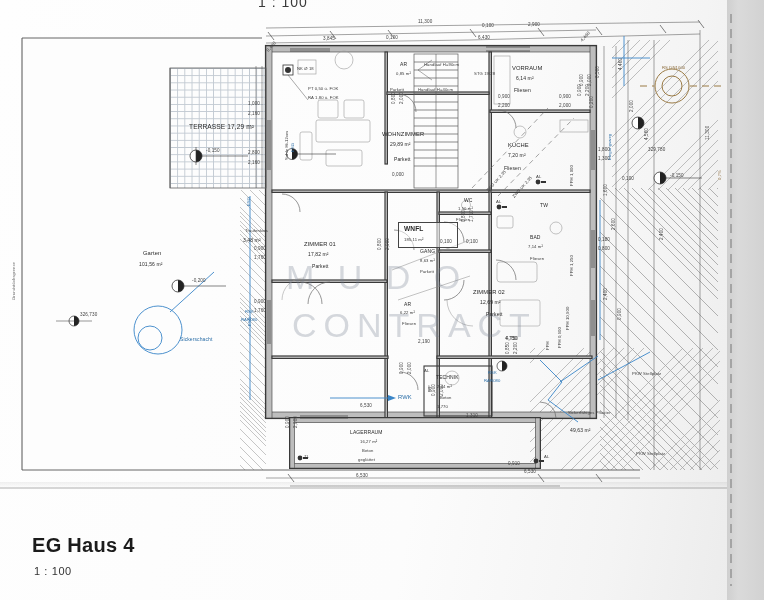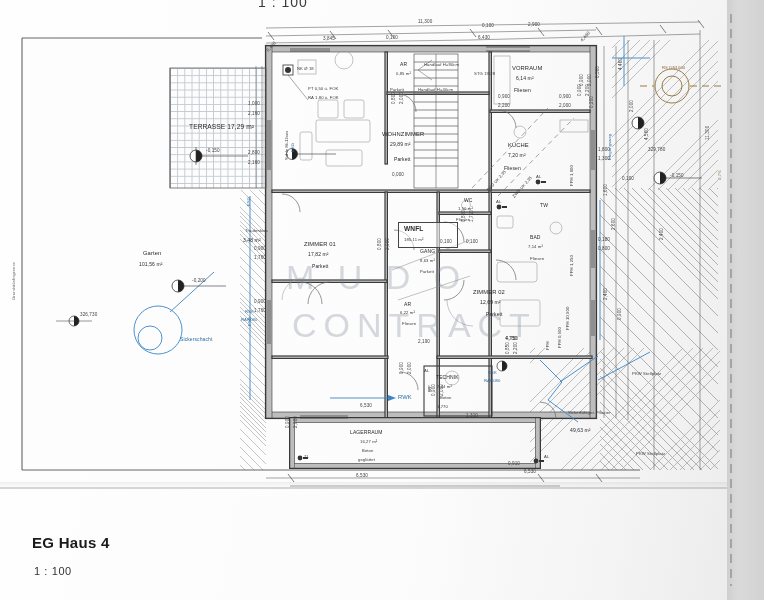--- a/index.html
+++ b/index.html
@@ -26,21 +26,21 @@
   .t.xs{font-size:5px;}
   .t.s{font-size:5.8px;}
   .t.m{font-size:6.6px;}
   .t.dim{font-size:4.6px;color:#444;}
   .t.blue{color:#2c6fa8;}
   .t.brown{color:#8a6a3a;}
   .t.grey{color:#666;}
   .rot90{transform-origin:0 0;transform:rotate(-90deg);}
   .rot45{transform-origin:0 0;transform:rotate(-48deg);}
 
-  .title{position:absolute;font-weight:bold;font-size:15px;color:#1b1b1b;letter-spacing:.3px;}
+  .title{position:absolute;font-weight:bold;font-size:20px;color:#1b1b1b;letter-spacing:.3px;}
   .subtitle{position:absolute;font-size:11px;color:#333;letter-spacing:.6px;}
   .toptitle{position:absolute;font-size:14px;color:#3a3a3a;letter-spacing:1px;}
 
   
   .garden{position:absolute;background-color:#fdfdfd;
     background-image:radial-gradient(#8fa3b8 0.6px, transparent 0.7px);
     background-size:4px 4px;opacity:.75;}
   .terrace{position:absolute;
     background-image:linear-gradient(#9aa7b5 .5px,transparent .5px),
                      linear-gradient(90deg,#9aa7b5 .5px,transparent .5px);

